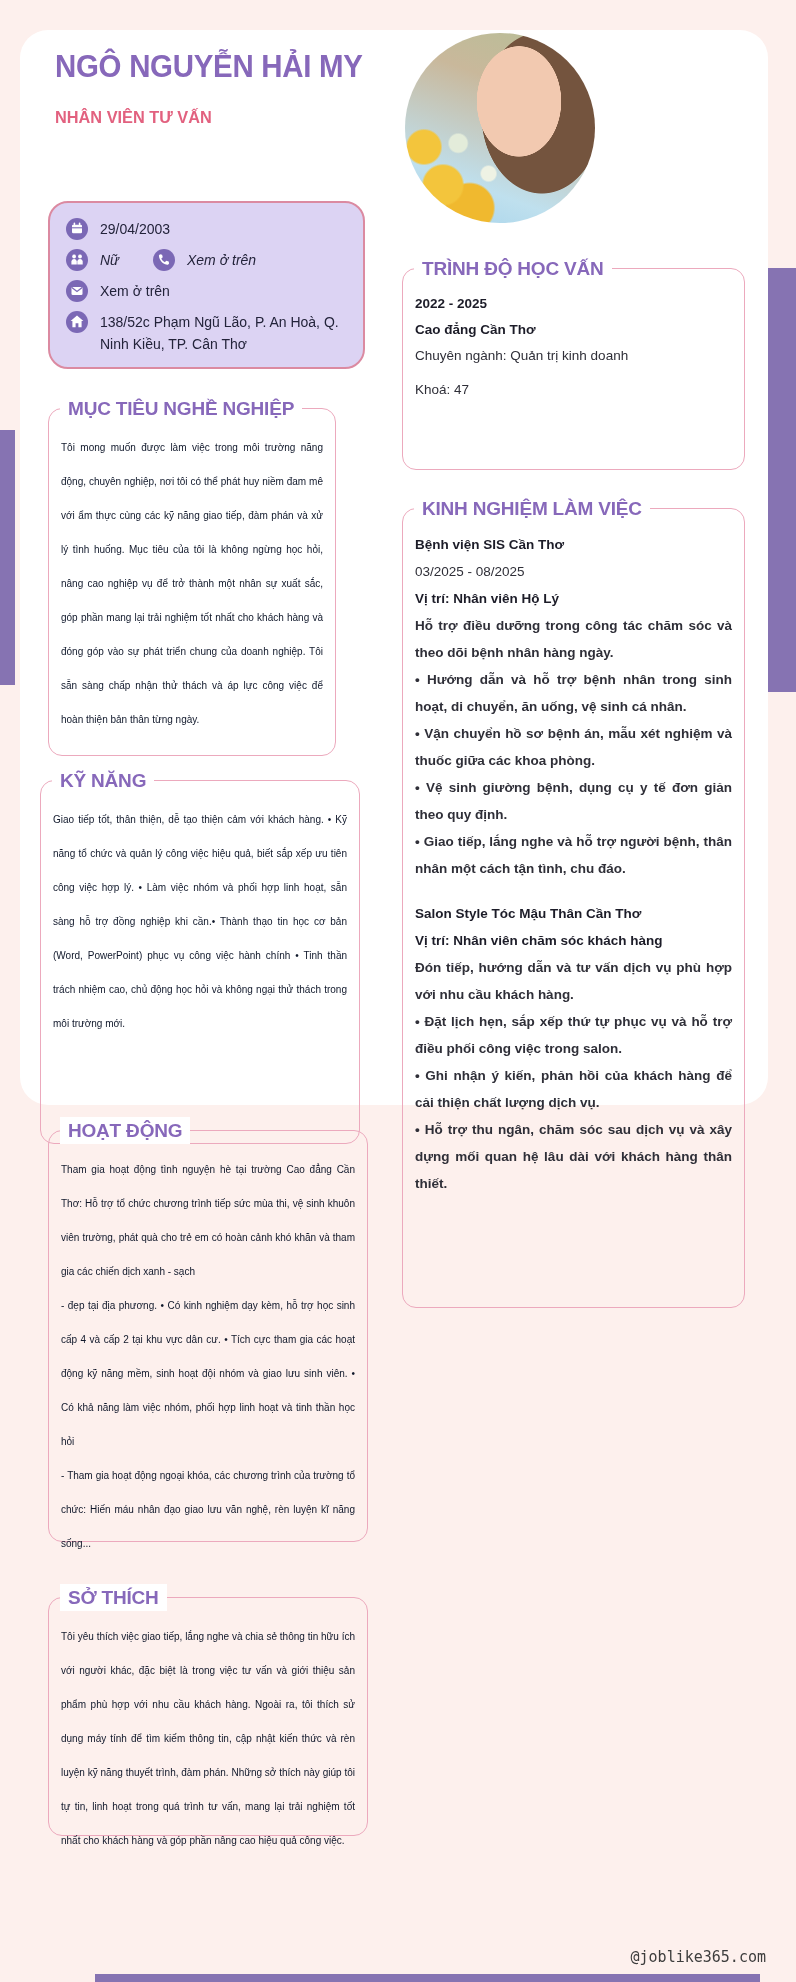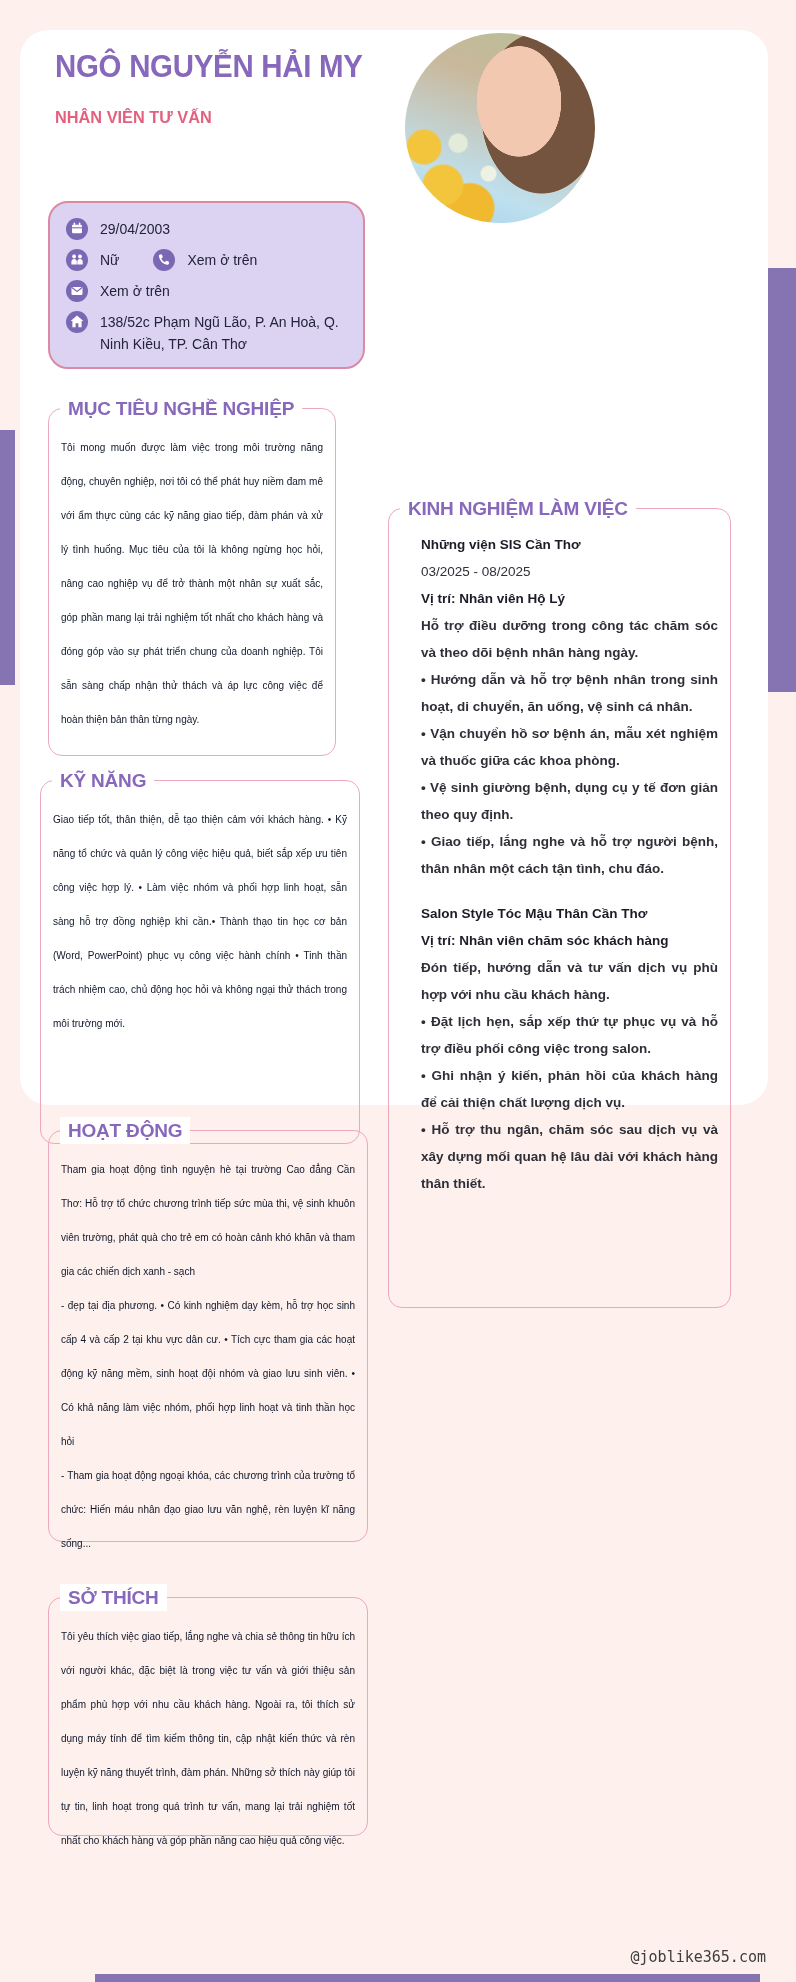--- a/index.html
+++ b/index.html
@@ -28,21 +28,21 @@
       radial-gradient(ellipse 26% 34% at 60% 36%, #f2c9b0 0 85%, transparent 86%),
       radial-gradient(ellipse 36% 48% at 72% 42%, #74543e 0 88%, transparent 89%),
       linear-gradient(200deg,#b5bf97 0%,#c9b89b 32%,#bfe0ee 76%,#a4d2ea 100%);}
 
   .contact{position:absolute;left:48px;top:165px;width:317px;box-sizing:border-box;
       background:#dcd3f3;border:2px solid #db8aa1;border-radius:20px;padding:15px 16px 12px 16px;margin-top:36px;}
   .crow{display:flex;align-items:flex-start;margin-bottom:9px;}
   .crow:last-child{margin-bottom:0;}
   .cicon{flex:0 0 22px;width:22px;height:22px;margin-right:12px;margin-top:0;}
   .ctext{font-size:14px;color:#23233a;line-height:22px;}
-  .cgroup{display:flex;align-items:center;}
+  .cgroup{display:flex;align-items:center;font-style:italic;}
   .cgroup.second{margin-left:34px;}
 
   .section{position:absolute;border:1.5px solid #eca9bd;border-radius:14px;box-sizing:border-box;
       background:transparent;}
   .legend{position:absolute;top:-14px;left:11px;background:#ffffff;padding:0 8px;
       font-size:19px;font-weight:800;color:#8768ba;letter-spacing:-.2px;line-height:27px;white-space:nowrap;}
   .sbody{padding:22px 12px 10px 12px;font-size:10px;line-height:34px;color:#0f172a;text-align:justify;}
   .sbody p{margin:0;}
 
   .rbody{padding:22px 12px 10px 12px;font-size:13.5px;line-height:27px;color:#2f2f38;text-align:justify;}
@@ -145,26 +145,35 @@
       <p>- đẹp tại địa phương. • Có kinh nghiệm dạy kèm, hỗ trợ học sinh cấp 4 và cấp 2 tại khu vực dân cư. • Tích cực tham gia các hoạt động kỹ năng mềm, sinh hoạt đội nhóm và giao lưu sinh viên. • Có khả năng làm việc nhóm, phối hợp linh hoạt và tinh thần học hỏi</p>
       <p>- Tham gia hoạt động ngoại khóa, các chương trình của trường tổ chức: Hiến máu nhân đạo giao lưu văn nghệ, rèn luyện kĩ năng sống...</p>
     </div>
   </div>
 
   <div class="section" style="left:48px;top:1597px;width:320px;height:239px;">
     <div class="legend">SỞ THÍCH</div>
     <div class="sbody">Tôi yêu thích việc giao tiếp, lắng nghe và chia sẻ thông tin hữu ích với người khác, đặc biệt là trong việc tư vấn và giới thiệu sản phẩm phù hợp với nhu cầu khách hàng. Ngoài ra, tôi thích sử dụng máy tính để tìm kiếm thông tin, cập nhật kiến thức và rèn luyện kỹ năng thuyết trình, đàm phán. Những sở thích này giúp tôi tự tin, linh hoạt trong quá trình tư vấn, mang lại trải nghiệm tốt nhất cho khách hàng và góp phần nâng cao hiệu quả công việc.</div>
   </div>
 
+  <div class="section" style="left:402px;top:268px;width:343px;height:202px;">
+    <div class="legend">TRÌNH ĐỘ HỌC VẤN</div>
+    <div class="rbody">
+      <div class="edu-line bold">2022 - 2025</div>
+      <div class="edu-line bold">Cao đẳng Cần Thơ</div>
+      <div class="edu-line">Chuyên ngành: Quản trị kinh doanh</div>
+      <div class="edu-line khoa">Khoá: 47</div>
+    </div>
+  </div>
 
-  <div class="section" style="left:388px;top:508px;width:343px;height:800px;padding-left:20px;">
+  <div class="section" style="left:402px;top:508px;width:343px;height:800px;">
     <div class="legend">KINH NGHIỆM LÀM VIỆC</div>
     <div class="rbody">
       <div class="job">
-        <div class="bold">Những viện SIS Cần Thơ</div>
+        <div class="bold">Bệnh viện SIS Cần Thơ</div>
         <div>03/2025 - 08/2025</div>
         <div class="bold">Vị trí: Nhân viên Hộ Lý</div>
         <p>Hỗ trợ điều dưỡng trong công tác chăm sóc và theo dõi bệnh nhân hàng ngày.</p>
         <p>• Hướng dẫn và hỗ trợ bệnh nhân trong sinh hoạt, di chuyển, ăn uống, vệ sinh cá nhân.</p>
         <p>• Vận chuyển hồ sơ bệnh án, mẫu xét nghiệm và thuốc giữa các khoa phòng.</p>
         <p>• Vệ sinh giường bệnh, dụng cụ y tế đơn giản theo quy định.</p>
         <p>• Giao tiếp, lắng nghe và hỗ trợ người bệnh, thân nhân một cách tận tình, chu đáo.</p>
       </div>
       <div class="job">
         <div class="bold">Salon Style Tóc Mậu Thân Cần Thơ</div>

